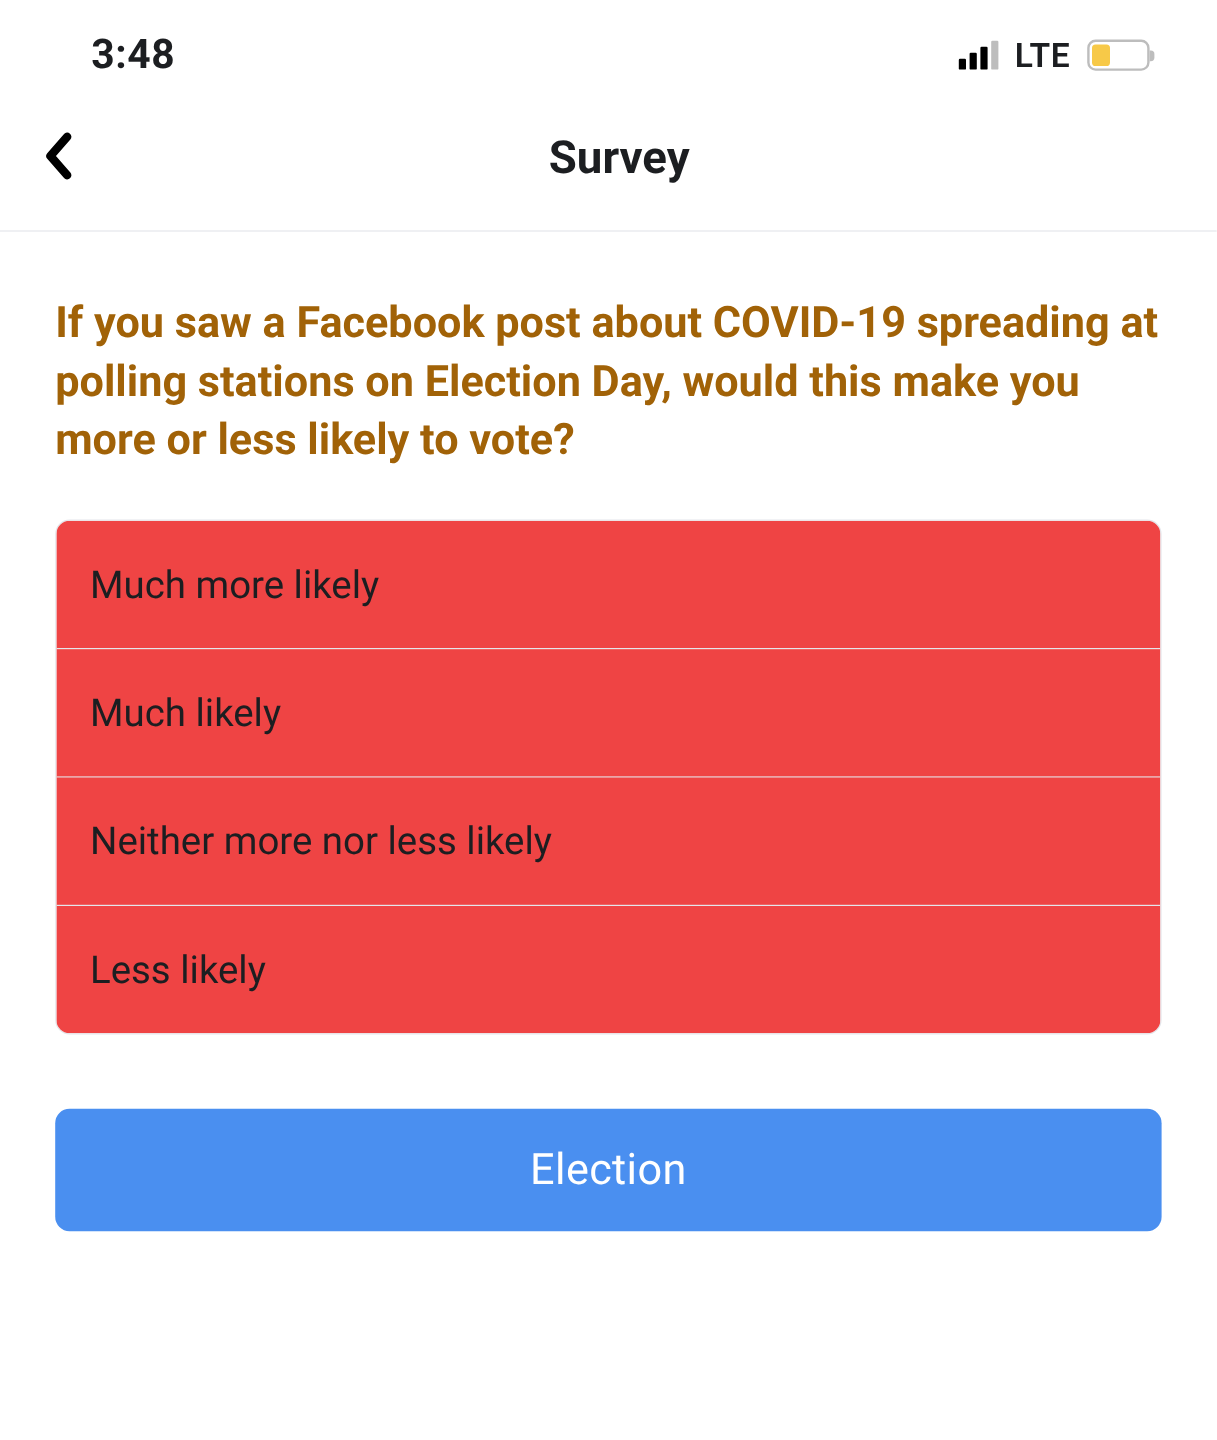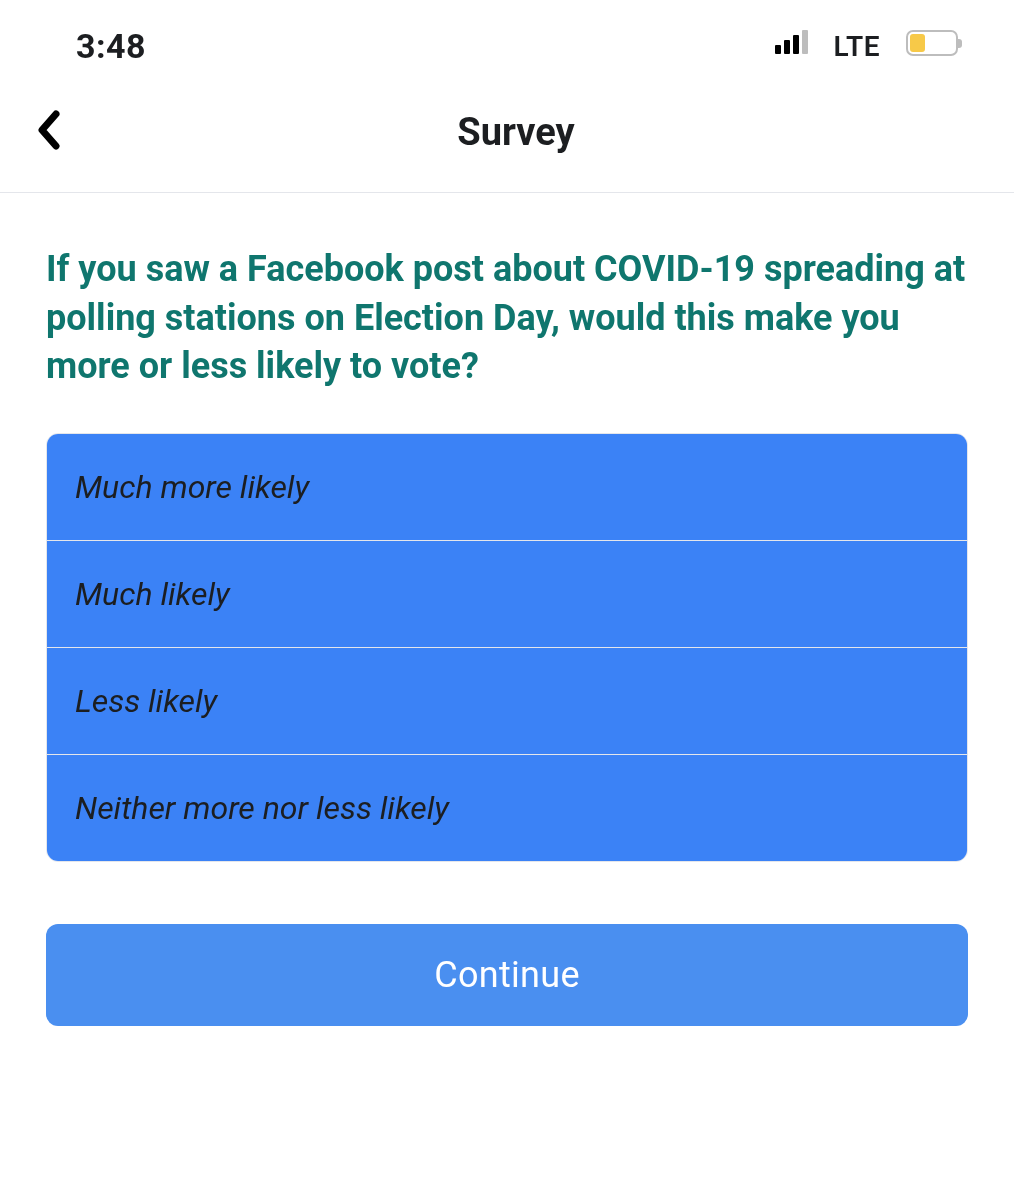--- a/index.html
+++ b/index.html
@@ -18,22 +18,22 @@
     display: flex;
     justify-content: space-between;
     align-items: center;
     padding: 26px 56px 10px 76px;
     font-size: 34px;
     font-weight: 700;
     letter-spacing: 0.5px;
   }
   .status-right {
     display: flex;
-    align-items: flex-start;
-    gap: 22px;
+    align-items: center;
+    gap: 10px;
   }
   .signal-bars {
     display: flex;
     align-items: flex-end;
     gap: 3px;
     height: 24px;
   }
   .signal-bars span {
     display: block;
     width: 6px;
@@ -101,37 +101,36 @@
   }
 
   
   .main {
     padding: 52px 46px 0 46px;
   }
   .question {
     font-size: 36px;
     line-height: 1.35;
     font-weight: 700;
-    color: #0f766e;
+    color: #a16207;
     margin-bottom: 42px;
   }
   .options {
     border: 1px solid #e4e6eb;
     border-radius: 12px;
     overflow: hidden;
   }
   .option {
     padding: 34px 28px;
     font-size: 32px;
     font-weight: 400;
     color: #1c1e21;
     border-bottom: 1px solid #e4e6eb;
     cursor: pointer;
-    background: #3b82f6;
-    font-style: italic;
+    background: #ef4444;
   }
   .option:last-child { border-bottom: none; }
 
   
   .continue-btn {
     margin: 62px 46px 0 46px;
     background: #4a8ff0;
     color: #ffffff;
     font-size: 36px;
     font-weight: 400;
@@ -169,18 +168,18 @@
   </div>
   <div class="nav-title">Survey</div>
 </div>
 
 <div class="main">
   <div class="question">If you saw a Facebook post about COVID-19 spreading at polling stations on Election Day, would this make you more or less likely to vote?</div>
 
   <div class="options">
     <div class="option">Much more likely</div>
     <div class="option">Much likely</div>
+    <div class="option">Neither more nor less likely</div>
     <div class="option">Less likely</div>
-    <div class="option">Neither more nor less likely</div>
   </div>
 </div>
 
-<div class="continue-btn">Continue</div>
+<div class="continue-btn">Election</div>
 
 </body></html>

